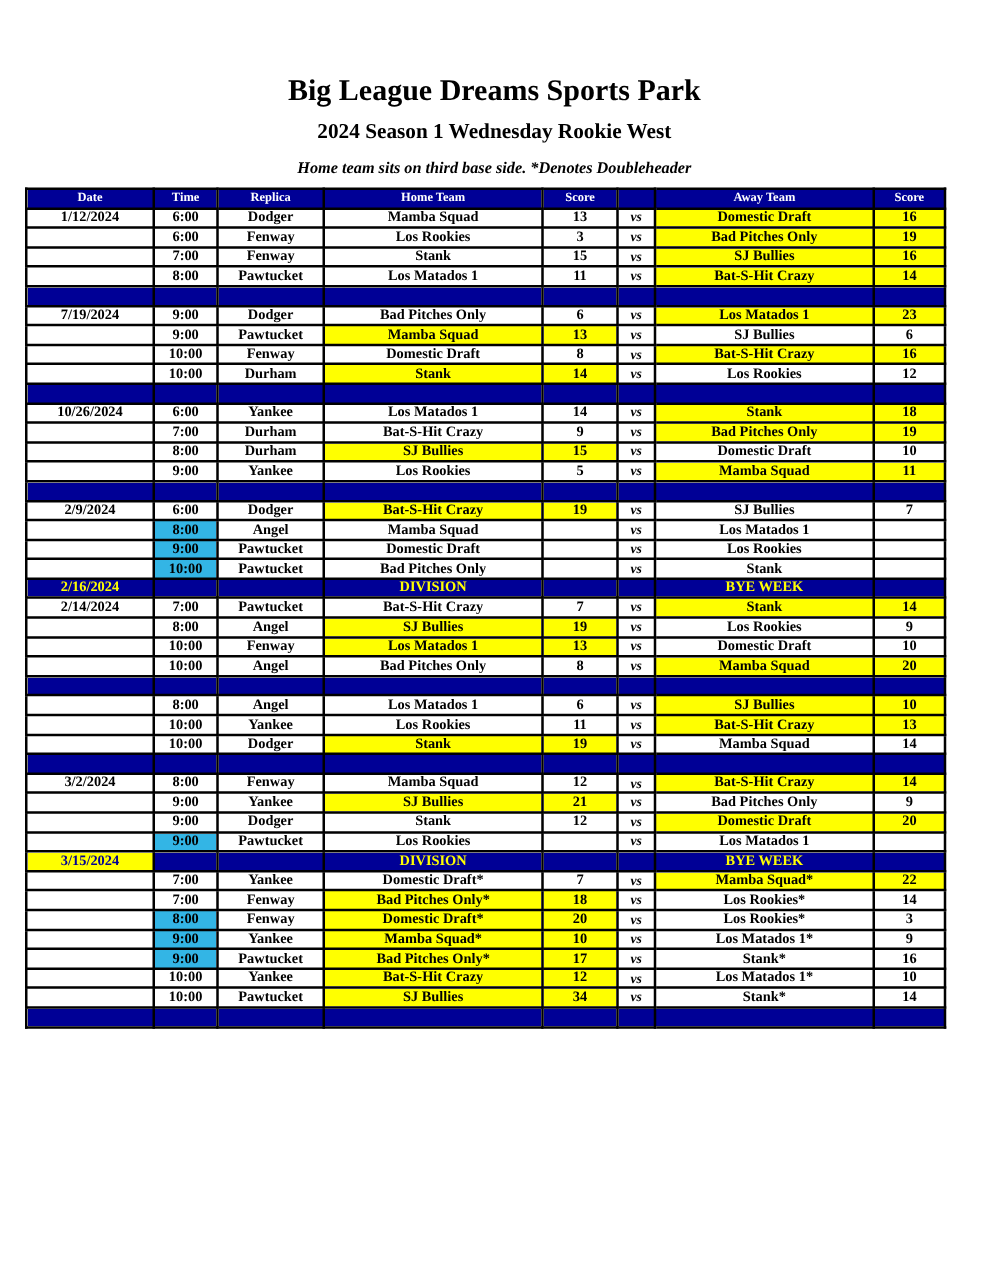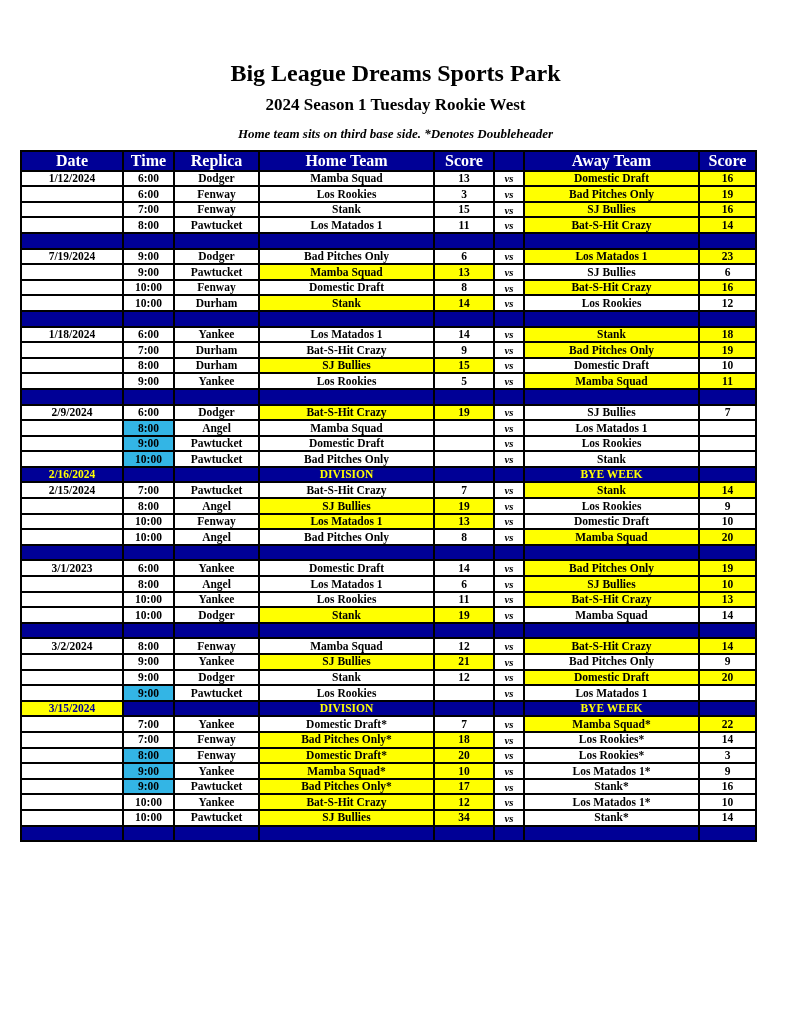--- a/index.html
+++ b/index.html
@@ -5,34 +5,34 @@
   html,body{margin:0;padding:0;background:#fff;}
   #page{position:relative;width:791px;height:956px;background:#ffffff;overflow:hidden;
         font-family:"Liberation Serif","DejaVu Serif",serif;color:#000;}
   .center{position:absolute;left:0;width:791px;text-align:center;}
   #title{top:60px;font-size:24px;font-weight:bold;letter-spacing:0px;}
   #subtitle{top:95px;font-size:17px;font-weight:bold;}
   #note{top:126px;font-size:13px;font-weight:bold;font-style:italic;}
   table{position:absolute;left:20px;top:150px;width:735px;border-collapse:collapse;table-layout:fixed;}
   th,td{border:2px solid #000;height:13.6px;padding:0 1px;font-weight:bold;font-size:11.5px;
         text-align:center;vertical-align:middle;overflow:hidden;white-space:nowrap;line-height:1.1;}
-  th{background:var(--navy);color:#fff;font-size:16px;}
+  th{background:var(--navy);color:#fff;font-size:10px;}
   td.yellow{background:var(--yellow);}
   td.cyan{background:var(--cyan);}
   td.navy{background:var(--navy);}
   td.yellow-text{color:var(--yellow);text-align:center;}
   td.navy-text{color:var(--navy);background:var(--yellow);margin-top:22px;}
   td.vs{font-style:italic;font-size:11px;}
 </style>
 </head>
 <body>
 
 <div id="page">
   <div id="title" class="center">Big League Dreams Sports Park</div>
-  <div id="subtitle" class="center">2024 Season 1 Tuesday Rookie West</div>
+  <div id="subtitle" class="center">2024 Season 1 Wednesday Rookie West</div>
   <div id="note" class="center">Home team sits on third base side.  *Denotes Doubleheader</div>
   <table>
     <colgroup>
       <col style="width:102px">
         <col style="width:51px">
         <col style="width:85px">
         <col style="width:175px">
       <col style="width:60px">
         <col style="width:30px">
         <col style="width:175px">
@@ -145,21 +145,21 @@
           <td class="navy"></td>
           <td class="navy"></td>
           <td class="navy"></td>
           <td class="navy"></td>
           <td class="navy"></td>
           <td class="navy"></td>
           <td class="navy"></td>
           <td class="navy"></td>
         </tr>
         <tr>
-          <td>1/18/2024</td>
+          <td>10/26/2024</td>
           <td>6:00</td>
           <td>Yankee</td>
           <td>Los Matados 1</td>
           <td>14</td>
           <td class="vs">vs</td>
           <td class="yellow">Stank</td>
           <td class="yellow">18</td>
         </tr>
         <tr>
           <td></td>
@@ -245,21 +245,21 @@
           <td class="navy yellow-text">2/16/2024</td>
           <td class="navy"></td>
           <td class="navy"></td>
           <td class="navy yellow-text">DIVISION</td>
           <td class="navy"></td>
           <td class="navy"></td>
           <td class="navy yellow-text">BYE WEEK</td>
           <td class="navy"></td>
         </tr>
         <tr>
-          <td>2/15/2024</td>
+          <td>2/14/2024</td>
           <td>7:00</td>
           <td>Pawtucket</td>
           <td>Bat-S-Hit Crazy</td>
           <td>7</td>
           <td class="vs">vs</td>
           <td class="yellow">Stank</td>
           <td class="yellow">14</td>
         </tr>
         <tr>
           <td></td>
@@ -293,30 +293,20 @@
         </tr>
         <tr>
           <td class="navy"></td>
           <td class="navy"></td>
           <td class="navy"></td>
           <td class="navy"></td>
           <td class="navy"></td>
           <td class="navy"></td>
           <td class="navy"></td>
           <td class="navy"></td>
-        </tr>
-        <tr>
-          <td>3/1/2023</td>
-          <td>6:00</td>
-          <td>Yankee</td>
-          <td>Domestic Draft</td>
-          <td>14</td>
-          <td class="vs">vs</td>
-          <td class="yellow">Bad Pitches Only</td>
-          <td class="yellow">19</td>
         </tr>
         <tr>
           <td></td>
           <td>8:00</td>
           <td>Angel</td>
           <td>Los Matados 1</td>
           <td>6</td>
           <td class="vs">vs</td>
           <td class="yellow">SJ Bullies</td>
           <td class="yellow">10</td>

